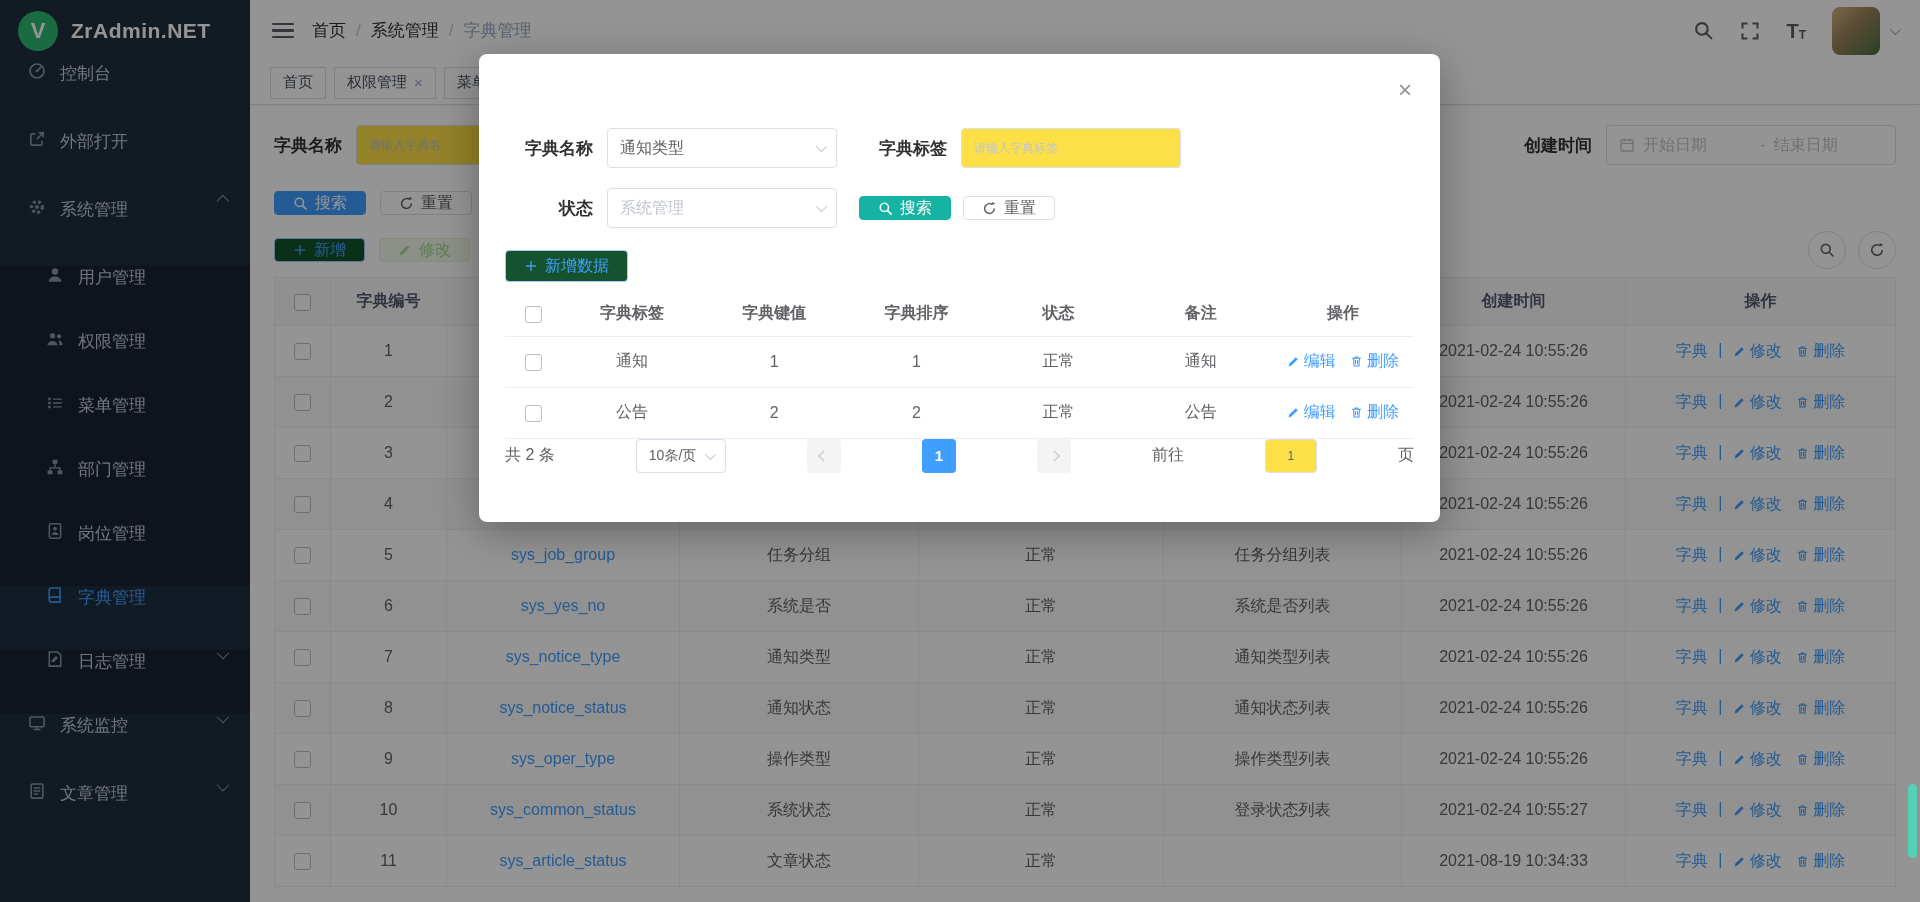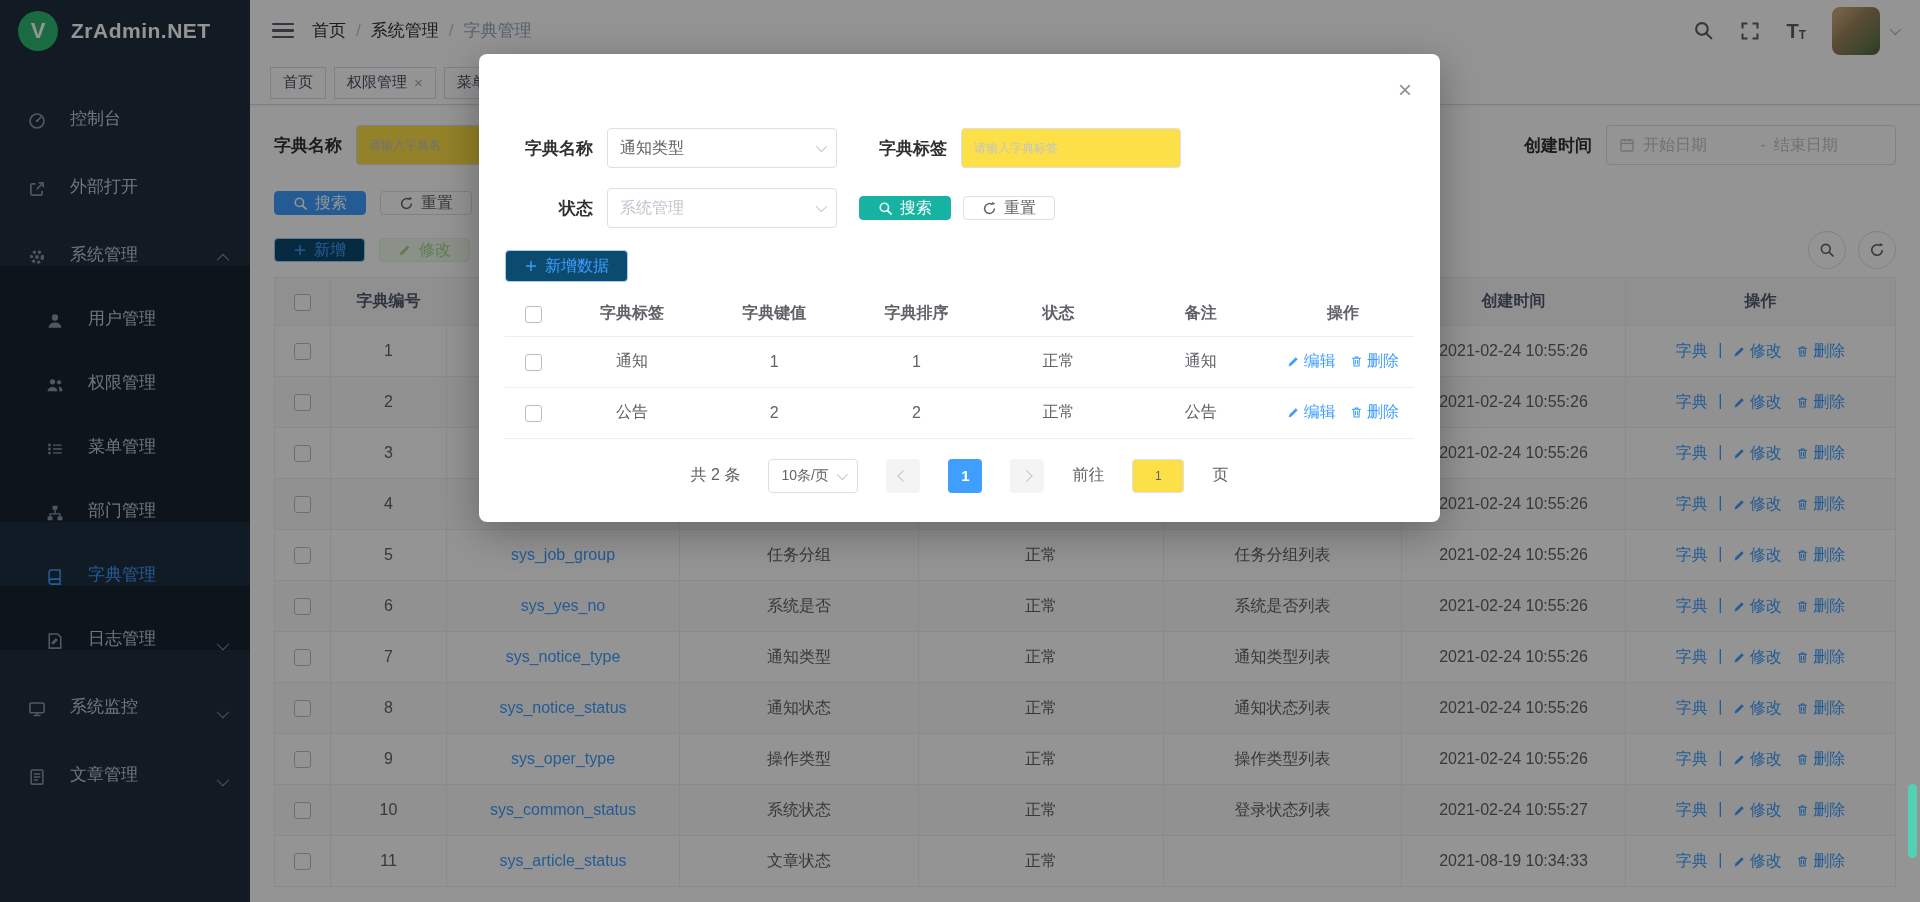--- a/index.html
+++ b/index.html
@@ -6,21 +6,21 @@
 html,body{width:1920px;height:902px}
 body{font-family:"Liberation Sans","DejaVu Sans",sans-serif;background:#f0f2f5;position:relative;overflow:hidden;color:#606266}
 svg{display:block}
 .ico{display:inline-flex;align-items:center;justify-content:center;flex:none}
 
 
 .sidebar{position:absolute;left:0;top:0;width:250px;height:100%;background:#1f2d3d;z-index:5}
 .logo{height:62px;display:flex;align-items:center;gap:13px;padding-left:18px;cursor:pointer}
 .logo-c{width:40px;height:40px;border-radius:50%;background:#2eb872;color:#fff;font-size:22px;font-weight:bold;display:flex;align-items:center;justify-content:center;flex:none}
 .logo-t{color:#fff;font-size:21px;font-weight:bold;letter-spacing:.5px}
-.m-item{height:68px;display:flex;align-items:flex-end;gap:24px;padding:0 24px 0 28px;color:#bfcbd9;font-size:17px;cursor:pointer;white-space:nowrap}
+.m-item{height:68px;display:flex;align-items:flex-start;gap:14px;padding:0 24px 0 28px;color:#bfcbd9;font-size:17px;cursor:pointer;white-space:nowrap}
 .m-item .ico{color:#8a97a8}
 .submenu{background:#17242f}
 .submenu .m-item{height:64px;padding-left:46px}
 .m-item.active{color:#409eff;background:#1d3043}
 .m-item.active .ico{color:#409eff}
 .cv{width:9px;height:9px;border-right:1.6px solid #8a97a8;border-bottom:1.6px solid #8a97a8;flex:none}
 .cv.down{transform:rotate(45deg) translateY(-2px)}
 .cv.up{transform:rotate(-135deg) translateY(2px)}
 .m-item .cv{margin-left:auto}
 
@@ -51,21 +51,21 @@
 .frow{display:flex;align-items:center}
 .flabel{font-size:17px;font-weight:bold;color:#303133;margin-right:14px;white-space:nowrap}
 .inp{height:40px;border:1px solid #dcdfe6;border-radius:4px;padding:0 12px;font-size:12px;color:#606266;background:#fde047;outline:none;font-family:inherit}
 .inp::placeholder{color:#c0c4cc}
 .drange{margin-left:auto;display:flex;align-items:center}
 .range-box{width:290px;height:40px;border:1px solid #dcdfe6;border-radius:4px;background:#fff;display:flex;align-items:center;gap:8px;padding:0 12px;color:#c0c4cc;font-size:16px;cursor:pointer}
 .range-box .ph{flex:1;text-align:left;white-space:nowrap}
 .btn{display:inline-flex;align-items:center;gap:7px;height:24px;padding:0 18px;border-radius:4px;font-size:16px;border:1px solid transparent;cursor:pointer;background:#fff;font-family:inherit;white-space:nowrap}
 .btn-pri{background:#409eff;border-color:#409eff;color:#fff}
 .btn-def{border-color:#dcdfe6;color:#606266}
-.btn-plain-pri{background:#0c4a6e;border-color:#a0cfff;color:#409eff}
+.btn-plain-pri{background:#14532d;border-color:#a0cfff;color:#409eff}
 .btn-plain-suc{background:#f0f9eb;border-color:#e1f3d8;color:#a8d694;cursor:not-allowed}
 .btn-teal{background:#17b3a2;border-color:#17b3a2;color:#fff}
 .row2{margin-top:26px;display:flex;gap:14px}
 .toolbar{margin-top:16px;display:flex;gap:14px;align-items:center}
 .tool-right{margin-left:auto;display:flex;gap:12px}
 .circ{width:38px;height:38px;border:1px solid #dcdfe6;border-radius:50%;display:flex;align-items:center;justify-content:center;color:#606266;background:#fff;cursor:pointer}
 
 
 .grid{width:100%;margin-top:8px;border-collapse:collapse;table-layout:fixed;font-size:16px;border:1px solid #ebeef5}
 .grid th{height:48px;background:#f8f8f9;color:#515a6e;font-weight:bold}
@@ -89,21 +89,21 @@
 .select .ph{color:#c0c4cc}
 .cv2{width:8px;height:8px;border-right:1.5px solid #c0c4cc;border-bottom:1.5px solid #c0c4cc;transform:rotate(45deg) translateY(-2px);flex:none}
 .select .cv2{margin-left:auto}
 .w230{width:230px}
 .lbl2{margin-left:22px}
 .add-btn{margin-top:22px;height:32px}
 .dgrid{width:100%;margin-top:10px;border-collapse:collapse;table-layout:fixed;font-size:16px}
 .dgrid th{height:44px;color:#606266;font-weight:bold}
 .dgrid td{height:51px;color:#606266}
 .dgrid th,.dgrid td{border-bottom:1px solid #ebeef5;text-align:center;padding:0 4px;white-space:nowrap}
-.pager{margin-top:20px;display:flex;align-items:center;justify-content:center;gap:28px;font-size:16px;color:#606266}
+.pager{margin-top:0;display:flex;align-items:center;justify-content:space-between;gap:28px;font-size:16px;color:#606266}
 .psel{width:90px;height:34px;font-size:14px}
 .pbtn{width:34px;height:34px;border-radius:4px;background:#f4f4f5;display:flex;align-items:center;justify-content:center;cursor:pointer}
 .pbtn .cv2{transform:rotate(135deg);border-color:#c0c4cc;margin:0}
 .pbtn.next .cv2{transform:rotate(-45deg)}
 .pcur{width:34px;height:34px;border-radius:4px;background:#409eff;color:#fff;display:flex;align-items:center;justify-content:center;font-size:15px;font-weight:bold;cursor:pointer}
 .goto-inp{width:52px;height:34px;text-align:center;padding:0 4px}
 
 
 .sthumb{position:absolute;right:3px;top:784px;width:9px;height:74px;border-radius:5px;background:#52d1b4;z-index:70;cursor:pointer}
 </style>
@@ -175,20 +175,30 @@
           </span>
         <span>菜单管理</span>
       </div>
       <div class="m-item">
         <span class="ico">
             <svg viewBox="0 0 16 16" width="18" height="18">
               <path d="M5.8 1.6h4.4V5H5.8zM1.4 11h4.4v3.4H1.4zM10.2 11h4.4v3.4h-4.4zM7.4 5h1.2v3.2H7.4zM3 8.2h10v1.2H3zM3 8.2h1.2V11H3zM11.8 8.2H13V11h-1.2z" fill="currentColor"></path>
             </svg>
           </span>
         <span>部门管理</span>
+      </div>
+      <div class="m-item">
+        <span class="ico">
+            <svg viewBox="0 0 16 16" width="18" height="18">
+              <rect x="3" y="1.6" width="10" height="12.8" rx="1.2" fill="none" stroke="currentColor" stroke-width="1.4"></rect>
+              <circle cx="8" cy="5.9" r="1.7" fill="currentColor"></circle>
+              <path d="M5.1 11.5c.3-1.7 1.4-2.6 2.9-2.6s2.6.9 2.9 2.6z" fill="currentColor"></path>
+            </svg>
+          </span>
+        <span>岗位管理</span>
       </div>
       <div class="m-item active">
         <span class="ico">
             <svg viewBox="0 0 16 16" width="18" height="18">
               <path d="M4.9 1.7h7.6v12.6H4.9c-1.2 0-2.1-.9-2.1-2.1V3.8c0-1.2.9-2.1 2.1-2.1z" fill="none" stroke="currentColor" stroke-width="1.4"></path>
               <path d="M2.8 11.6c.2-1 1-1.7 2.1-1.7h7.6" fill="none" stroke="currentColor" stroke-width="1.4"></path>
             </svg>
           </span>
         <span>字典管理</span>
       </div>

